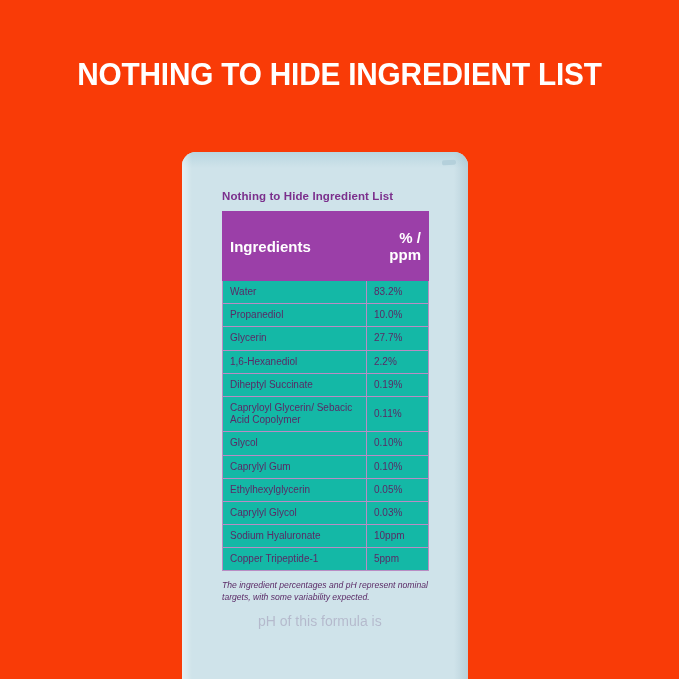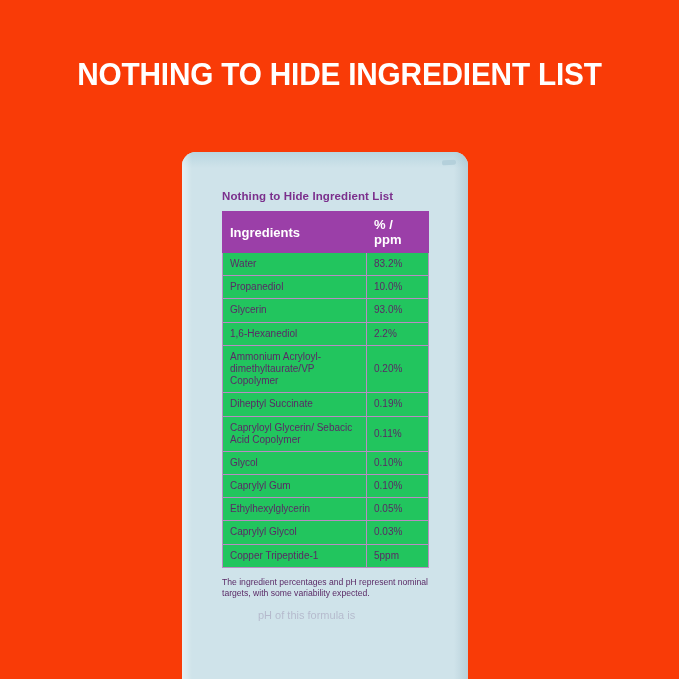--- a/index.html
+++ b/index.html
@@ -95,55 +95,56 @@
   }
 
   table.ingredients {
     border-collapse: collapse;
     width: 206px;
     table-layout: fixed;
   }
   table.ingredients th {
     background: #9b3fa8;
     color: #ffffff;
-    font-size: 13px;
+    font-size: 15px;
     font-weight: bold;
     text-align: left;
-    padding: 5px 7px;
+    padding: 17px 7px;
     border: 1px solid #9b3fa8;
   }
   table.ingredients th.amt {
-    text-align: left;
+    text-align: right;
   }
   table.ingredients td {
     color: #5a2a66;
     font-size: 10px;
     padding: 5px 7px;
     border: 1px solid #b98cc4;
     line-height: 1.22;
-    background: #22c55e;
+    background: #14b8a6;
   }
   table.ingredients td.amt {
     width: 62px;
     white-space: nowrap;
   }
   table.ingredients col.name { width: 144px; }
   table.ingredients col.value { width: 62px; }
 
   .footnote {
     margin-top: 9px;
     color: #5a2a66;
     font-size: 8.6px;
+    font-style: italic;
     line-height: 1.35;
     width: 212px;
   }
   .footnote-faded {
     margin-top: 8px;
     color: #5a2a66;
-    font-size: 11px;
+    font-size: 14px;
     line-height: 1.35;
     width: 212px;
     opacity: 0.22;
     padding-left: 36px;
   }
 </style>
 </head>
 <body>
 
 <div class="page-title">NOTHING TO HIDE INGREDIENT LIST</div>
@@ -172,31 +173,27 @@
         <tr>
           <td>Water</td>
           <td class="amt">83.2%</td>
         </tr>
         <tr>
           <td>Propanediol</td>
           <td class="amt">10.0%</td>
         </tr>
         <tr>
           <td>Glycerin</td>
-          <td class="amt">93.0%</td>
+          <td class="amt">27.7%</td>
         </tr>
         <tr>
           <td>1,6-Hexanediol</td>
           <td class="amt">2.2%</td>
         </tr>
         <tr>
-          <td>Ammonium Acryloyl-dimethyltaurate/VP Copolymer</td>
-          <td class="amt">0.20%</td>
-        </tr>
-        <tr>
           <td>Diheptyl Succinate</td>
           <td class="amt">0.19%</td>
         </tr>
         <tr>
           <td>Capryloyl Glycerin/ Sebacic Acid Copolymer</td>
           <td class="amt">0.11%</td>
         </tr>
         <tr>
           <td>Glycol</td>
           <td class="amt">0.10%</td>
@@ -205,20 +202,24 @@
           <td>Caprylyl Gum</td>
           <td class="amt">0.10%</td>
         </tr>
         <tr>
           <td>Ethylhexylglycerin</td>
           <td class="amt">0.05%</td>
         </tr>
         <tr>
           <td>Caprylyl Glycol</td>
           <td class="amt">0.03%</td>
+        </tr>
+        <tr>
+          <td>Sodium Hyaluronate</td>
+          <td class="amt">10ppm</td>
         </tr>
         <tr>
           <td>Copper Tripeptide-1</td>
           <td class="amt">5ppm</td>
         </tr>
       </tbody>
     </table>
 
     <div class="footnote">The ingredient percentages and pH represent nominal targets, with some variability expected.</div>
     <div class="footnote-faded">pH of this formula is</div>

